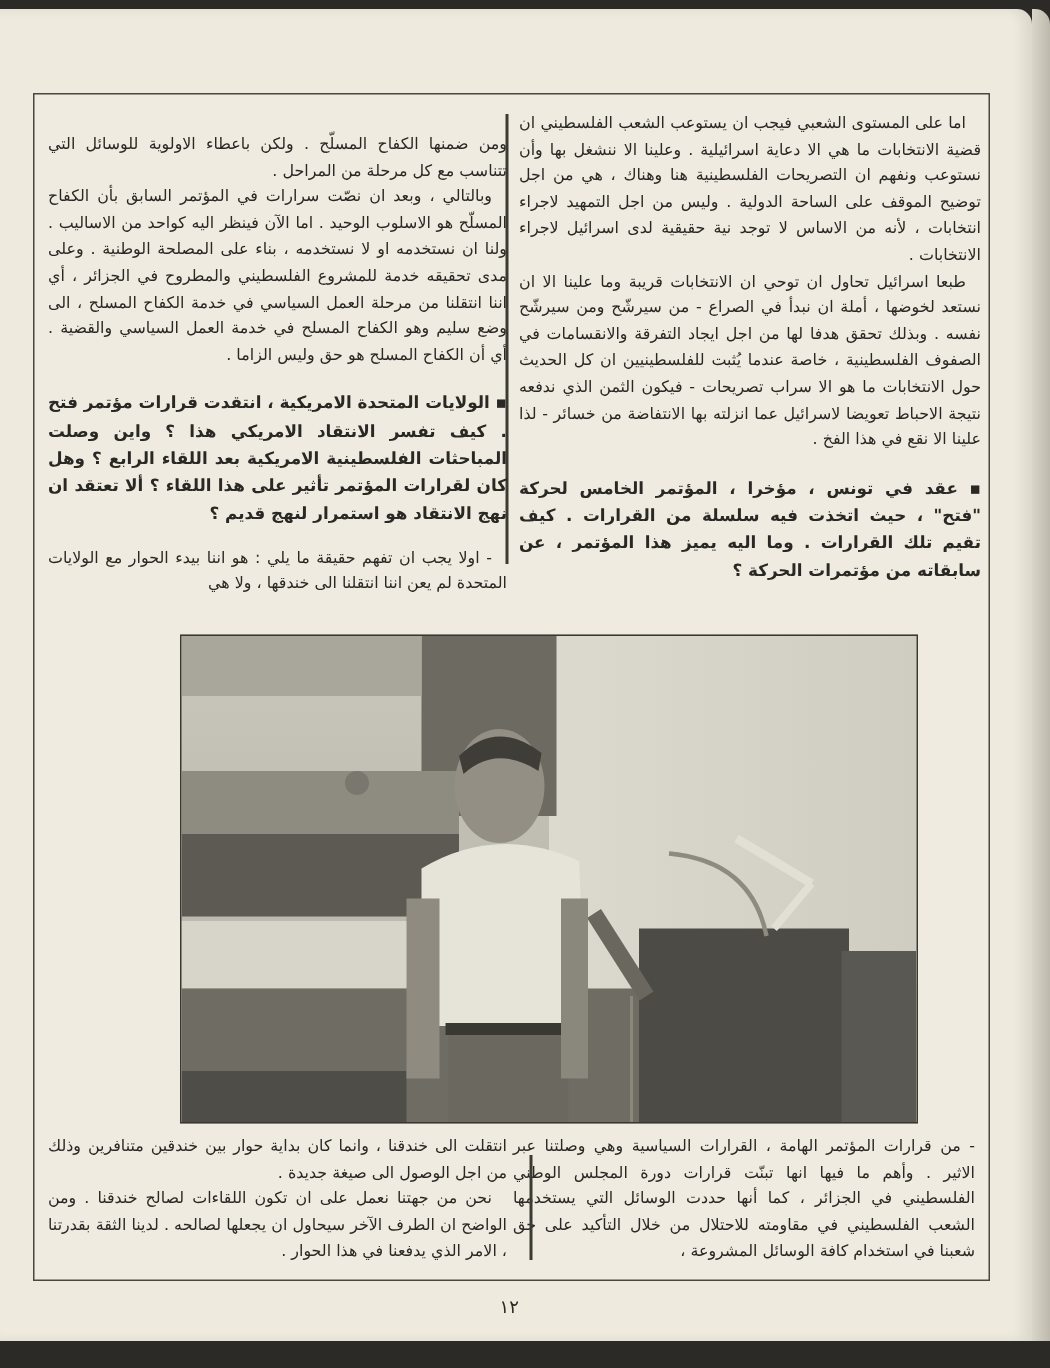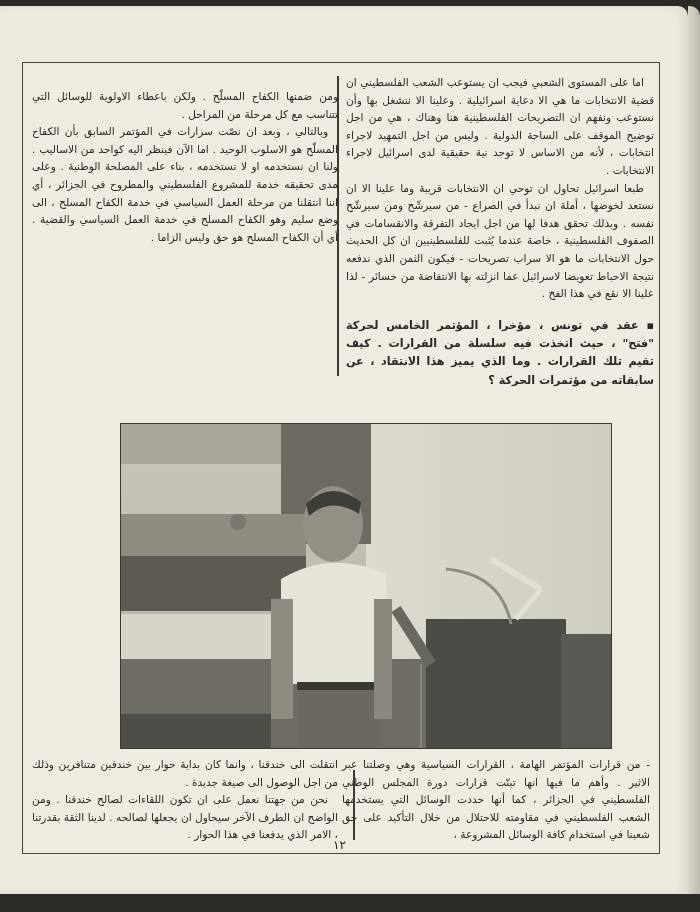--- a/index.html
+++ b/index.html
@@ -44,42 +44,44 @@
     .rule-top { left: 337px; top: 76px; height: 300px; }
     .rule-bottom { left: 353px; top: 770px; height: 70px; }
     .photo {
       position: absolute; left: 120px; top: 423px; width: 490px; height: 324px;
       border: 1.5px solid #3a3730;
       overflow: hidden;
       background: #b9b6ab;
     }
     .photo svg { display: block; }
     .page-number {
-      position: absolute; left: 333px; top: 838px;
+      position: absolute; left: 333px; top: 864px;
       font-size: 12px; color: #2a2824; direction: rtl; text-align: right;
     }
   </style>
 </head>
 <body>
 
 <div class="page"></div>
 <div class="page-edge"></div>
 <div class="frame"></div>
 
 <div class="col col-right-top">
   <p class="indent">اما على المستوى الشعبي فيجب ان يستوعب الشعب الفلسطيني ان قضية الانتخابات ما هي الا دعاية اسرائيلية . وعلينا الا ننشغل بها وأن نستوعب ونفهم ان التصريحات الفلسطينية هنا وهناك ، هي من اجل توضيح الموقف على الساحة الدولية . وليس من اجل التمهيد لاجراء انتخابات ، لأنه من الاساس لا توجد نية حقيقية لدى اسرائيل لاجراء الانتخابات .</p>
   <p class="indent">طبعا اسرائيل تحاول ان توحي ان الانتخابات قريبة وما علينا الا ان نستعد لخوضها ، أملة ان نبدأ في الصراع - من سيرشّح ومن سيرشّح نفسه . وبذلك تحقق هدفا لها من اجل ايجاد التفرقة والانقسامات في الصفوف الفلسطينية ، خاصة عندما يُثبت للفلسطينيين ان كل الحديث حول الانتخابات ما هو الا سراب تصريحات - فيكون الثمن الذي ندفعه نتيجة الاحباط تعويضا لاسرائيل عما انزلته بها الانتفاضة من خسائر - لذا علينا الا نقع في هذا الفخ .</p>
-  <p class="q">▪ عقد في تونس ، مؤخرا ، المؤتمر الخامس لحركة "فتح" ، حيث اتخذت فيه سلسلة من القرارات . كيف تقيم تلك القرارات . وما الذي يميز هذا الانتقاد ، عن سابقاته من مؤتمرات الحركة ؟</p>
+  <p class="q">▪ عقد في تونس ، مؤخرا ، المؤتمر الخامس لحركة "فتح" ، حيث اتخذت فيه سلسلة من القرارات . كيف تقيم تلك القرارات . وما اليه يميز هذا المؤتمر ، عن سابقاته من مؤتمرات الحركة ؟</p>
 </div>
 
 <div class="rule rule-top"></div>
 
 <div class="col col-left-top">
   <p>ومن ضمنها الكفاح المسلّح . ولكن باعطاء الاولوية للوسائل التي تتناسب مع كل مرحلة من المراحل .</p>
   <p class="indent">وبالتالي ، وبعد ان نصّت سرارات في المؤتمر السابق بأن الكفاح المسلّح هو الاسلوب الوحيد . اما الآن فينظر اليه كواحد من الاساليب . ولنا ان نستخدمه او لا نستخدمه ، بناء على المصلحة الوطنية . وعلى مدى تحقيقه خدمة للمشروع الفلسطيني والمطروح في الجزائر ، أي اننا انتقلنا من مرحلة العمل السياسي في خدمة الكفاح المسلح ، الى وضع سليم وهو الكفاح المسلح في خدمة العمل السياسي والقضية . أي أن الكفاح المسلح هو حق وليس الزاما .</p>
+  <p class="q">▪ الولايات المتحدة الامريكية ، انتقدت قرارات مؤتمر فتح . كيف تفسر الانتقاد الامريكي هذا ؟ واين وصلت المباحثات الفلسطينية الامريكية بعد اللقاء الرابع ؟ وهل كان لقرارات المؤتمر تأثير على هذا اللقاء ؟ ألا تعتقد ان نهج الانتقاد هو استمرار لنهج قديم ؟</p>
+  <p class="gap indent">- اولا يجب ان تفهم حقيقة ما يلي : هو اننا بيدء الحوار مع الولايات المتحدة لم يعن اننا انتقلنا الى خندقها ، ولا هي</p>
 </div>
 
 <div class="photo">
   <svg width="490" height="324" viewBox="0 0 490 324">
     <defs>
       <linearGradient id="wallL" x1="0" y1="0" x2="0" y2="1">
         <stop offset="0" stop-color="#c9c6bb"></stop>
         <stop offset="1" stop-color="#b3b0a5"></stop>
       </linearGradient>
       <linearGradient id="wallR" x1="0" y1="0" x2="1" y2="0">

